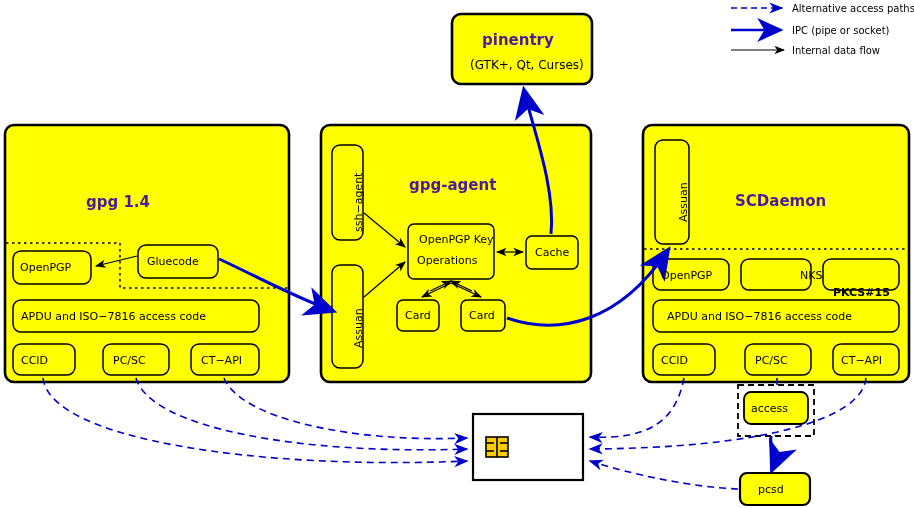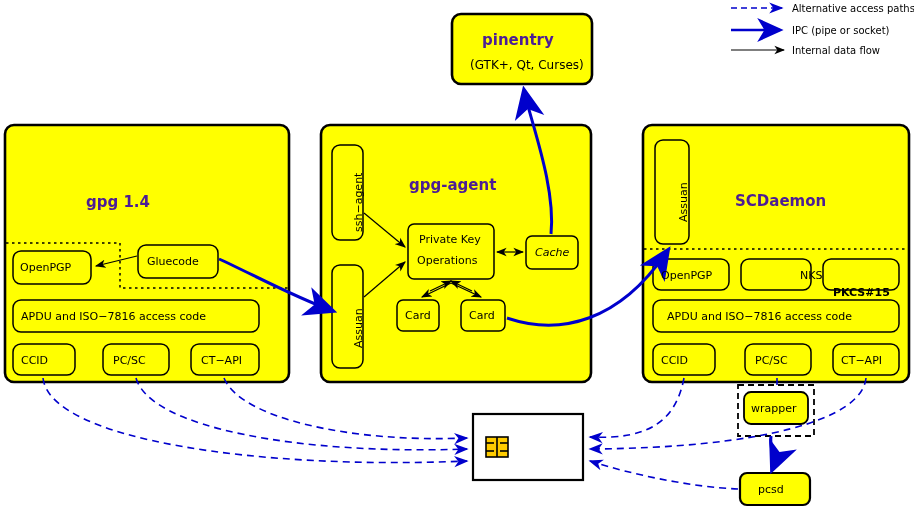--- a/index.html
+++ b/index.html
@@ -121,36 +121,36 @@
   <div class="lbl" style="left:20px;top:261px;">OpenPGP</div>
   <div class="lbl" style="left:147px;top:255px;">Gluecode</div>
   <div class="lbl" style="left:21px;top:310px;">APDU and ISO−7816 access code</div>
   <div class="lbl" style="left:21px;top:354px;">CCID</div>
   <div class="lbl" style="left:113px;top:354px;">PC/SC</div>
   <div class="lbl" style="left:201px;top:354px;">CT−API</div>
 
   <div class="ttl" style="left:409px;top:176px;">gpg-agent</div>
   <div class="vlbl" style="left:352px;top:232px;">ssh−agent</div>
   <div class="vlbl" style="left:352px;top:348px;">Assuan</div>
-  <div class="lbl" style="left:419px;top:233px;">Private Key</div>
+  <div class="lbl" style="left:419px;top:233px;">OpenPGP Key</div>
   <div class="lbl" style="left:417px;top:254px;">Operations</div>
-  <div class="lbl" style="left:535px;top:246px;font-style:italic;">Cache</div>
+  <div class="lbl" style="left:535px;top:246px;">Cache</div>
   <div class="lbl" style="left:405px;top:309px;">Card</div>
   <div class="lbl" style="left:469px;top:309px;">Card</div>
 
   <div class="ttl" style="left:727px;top:192px;margin-left:8px;">SCDaemon</div>
   <div class="vlbl" style="left:677px;top:222px;">Assuan</div>
   <div class="lbl" style="left:661px;top:269px;">OpenPGP</div>
   <div class="lbl" style="left:800px;top:269px;">NKS</div>
   <div class="lbl" style="left:833px;top:286px;font-weight:bold;">PKCS#15</div>
   <div class="lbl" style="left:667px;top:310px;">APDU and ISO−7816 access code</div>
   <div class="lbl" style="left:661px;top:354px;">CCID</div>
   <div class="lbl" style="left:755px;top:354px;">PC/SC</div>
   <div class="lbl" style="left:841px;top:354px;">CT−API</div>
 
-  <div class="lbl" style="left:751px;top:402px;">wrapper</div>
+  <div class="lbl" style="left:751px;top:402px;">access</div>
   <div class="lbl" style="left:758px;top:483px;">pcsd</div>
 
   <div class="leg" style="left:792px;top:3px;">Alternative access paths</div>
   <div class="leg" style="left:792px;top:25px;">IPC (pipe or socket)</div>
   <div class="leg" style="left:792px;top:45px;">Internal data flow</div>
 
 </div>
 
 </body></html>

